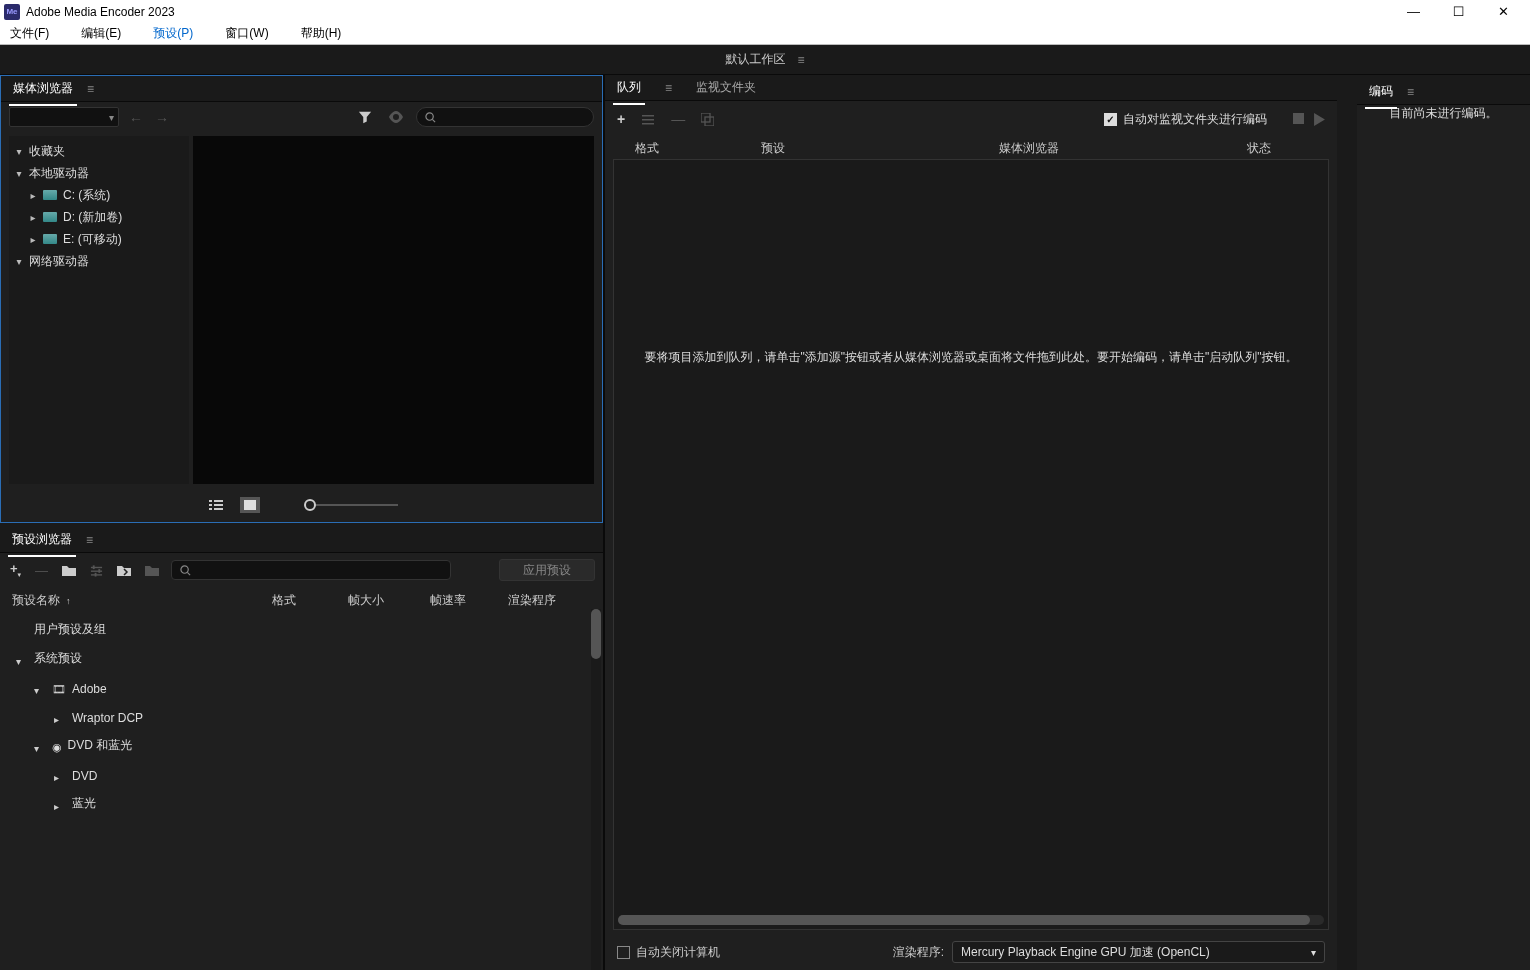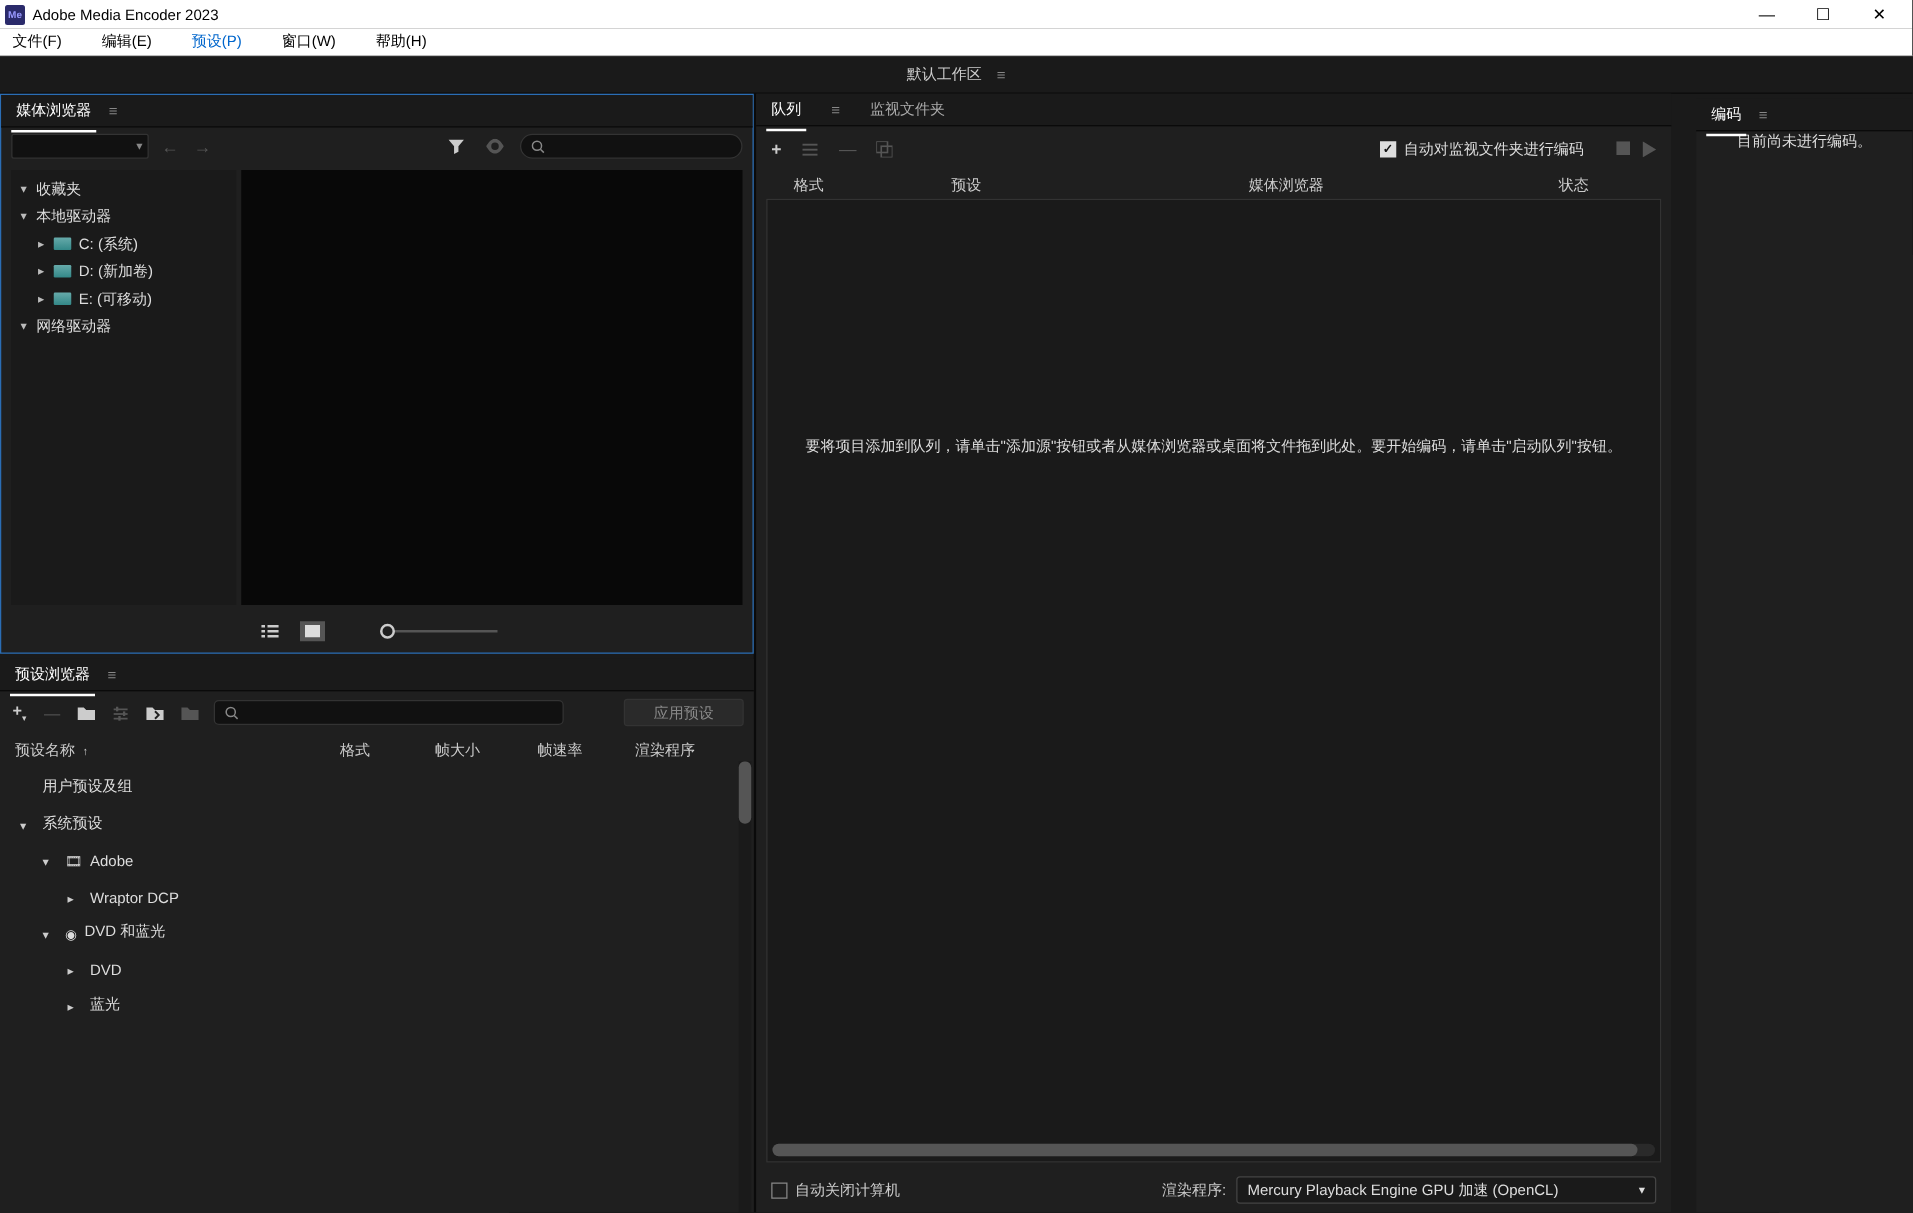--- a/index.html
+++ b/index.html
@@ -93,21 +93,21 @@
 .qh-out{flex:0 0 248px;}
 .qh-st{flex:0 0 60px;}
 .queue-body{ flex:1; margin:0 8px 4px 8px; border:1px solid #333; background:#1a1a1a; display:flex; align-items:center; justify-content:center; padding:0 30px; position:relative;}
 .queue-body .msg{color:#ddd; text-align:center; line-height:1.6; position:absolute; top:188px; left:30px; right:30px;}
 .queue-body .hscroll{position:absolute;bottom:4px;left:4px;right:4px;height:10px;background:#2a2a2a;border-radius:5px;}
 .queue-body .hscroll .hthumb{position:absolute;left:0;width:98%;top:0;bottom:0;background:#555;border-radius:5px;}
 .queue-footer{ height:36px; display:flex; align-items:center; padding:0 12px; gap:8px;}
 .auto-off{display:flex;align-items:center;gap:6px;}
 .chk-empty{width:13px;height:13px;border:1px solid #888;}
 .render-label{margin-left:auto;color:#ccc;}
-.render-dd{width:336px;height:22px;background:#1a1a1a;border:1px solid #444;border-radius:3px;display:flex;align-items:center;padding:0 8px;justify-content:space-between;color:#ddd;}
+.render-dd{width:373px;height:22px;background:#1a1a1a;border:1px solid #444;border-radius:3px;display:flex;align-items:center;padding:0 8px;justify-content:space-between;color:#ddd;}
 
 
 .encoding-panel{ flex:1; margin-top:4px;}
 .encoding-body{flex:1;display:flex;align-items:flex-start;justify-content:center;color:#ddd;}
 
 svg{display:block;}
 </style>
 </head>
 <body>
 

